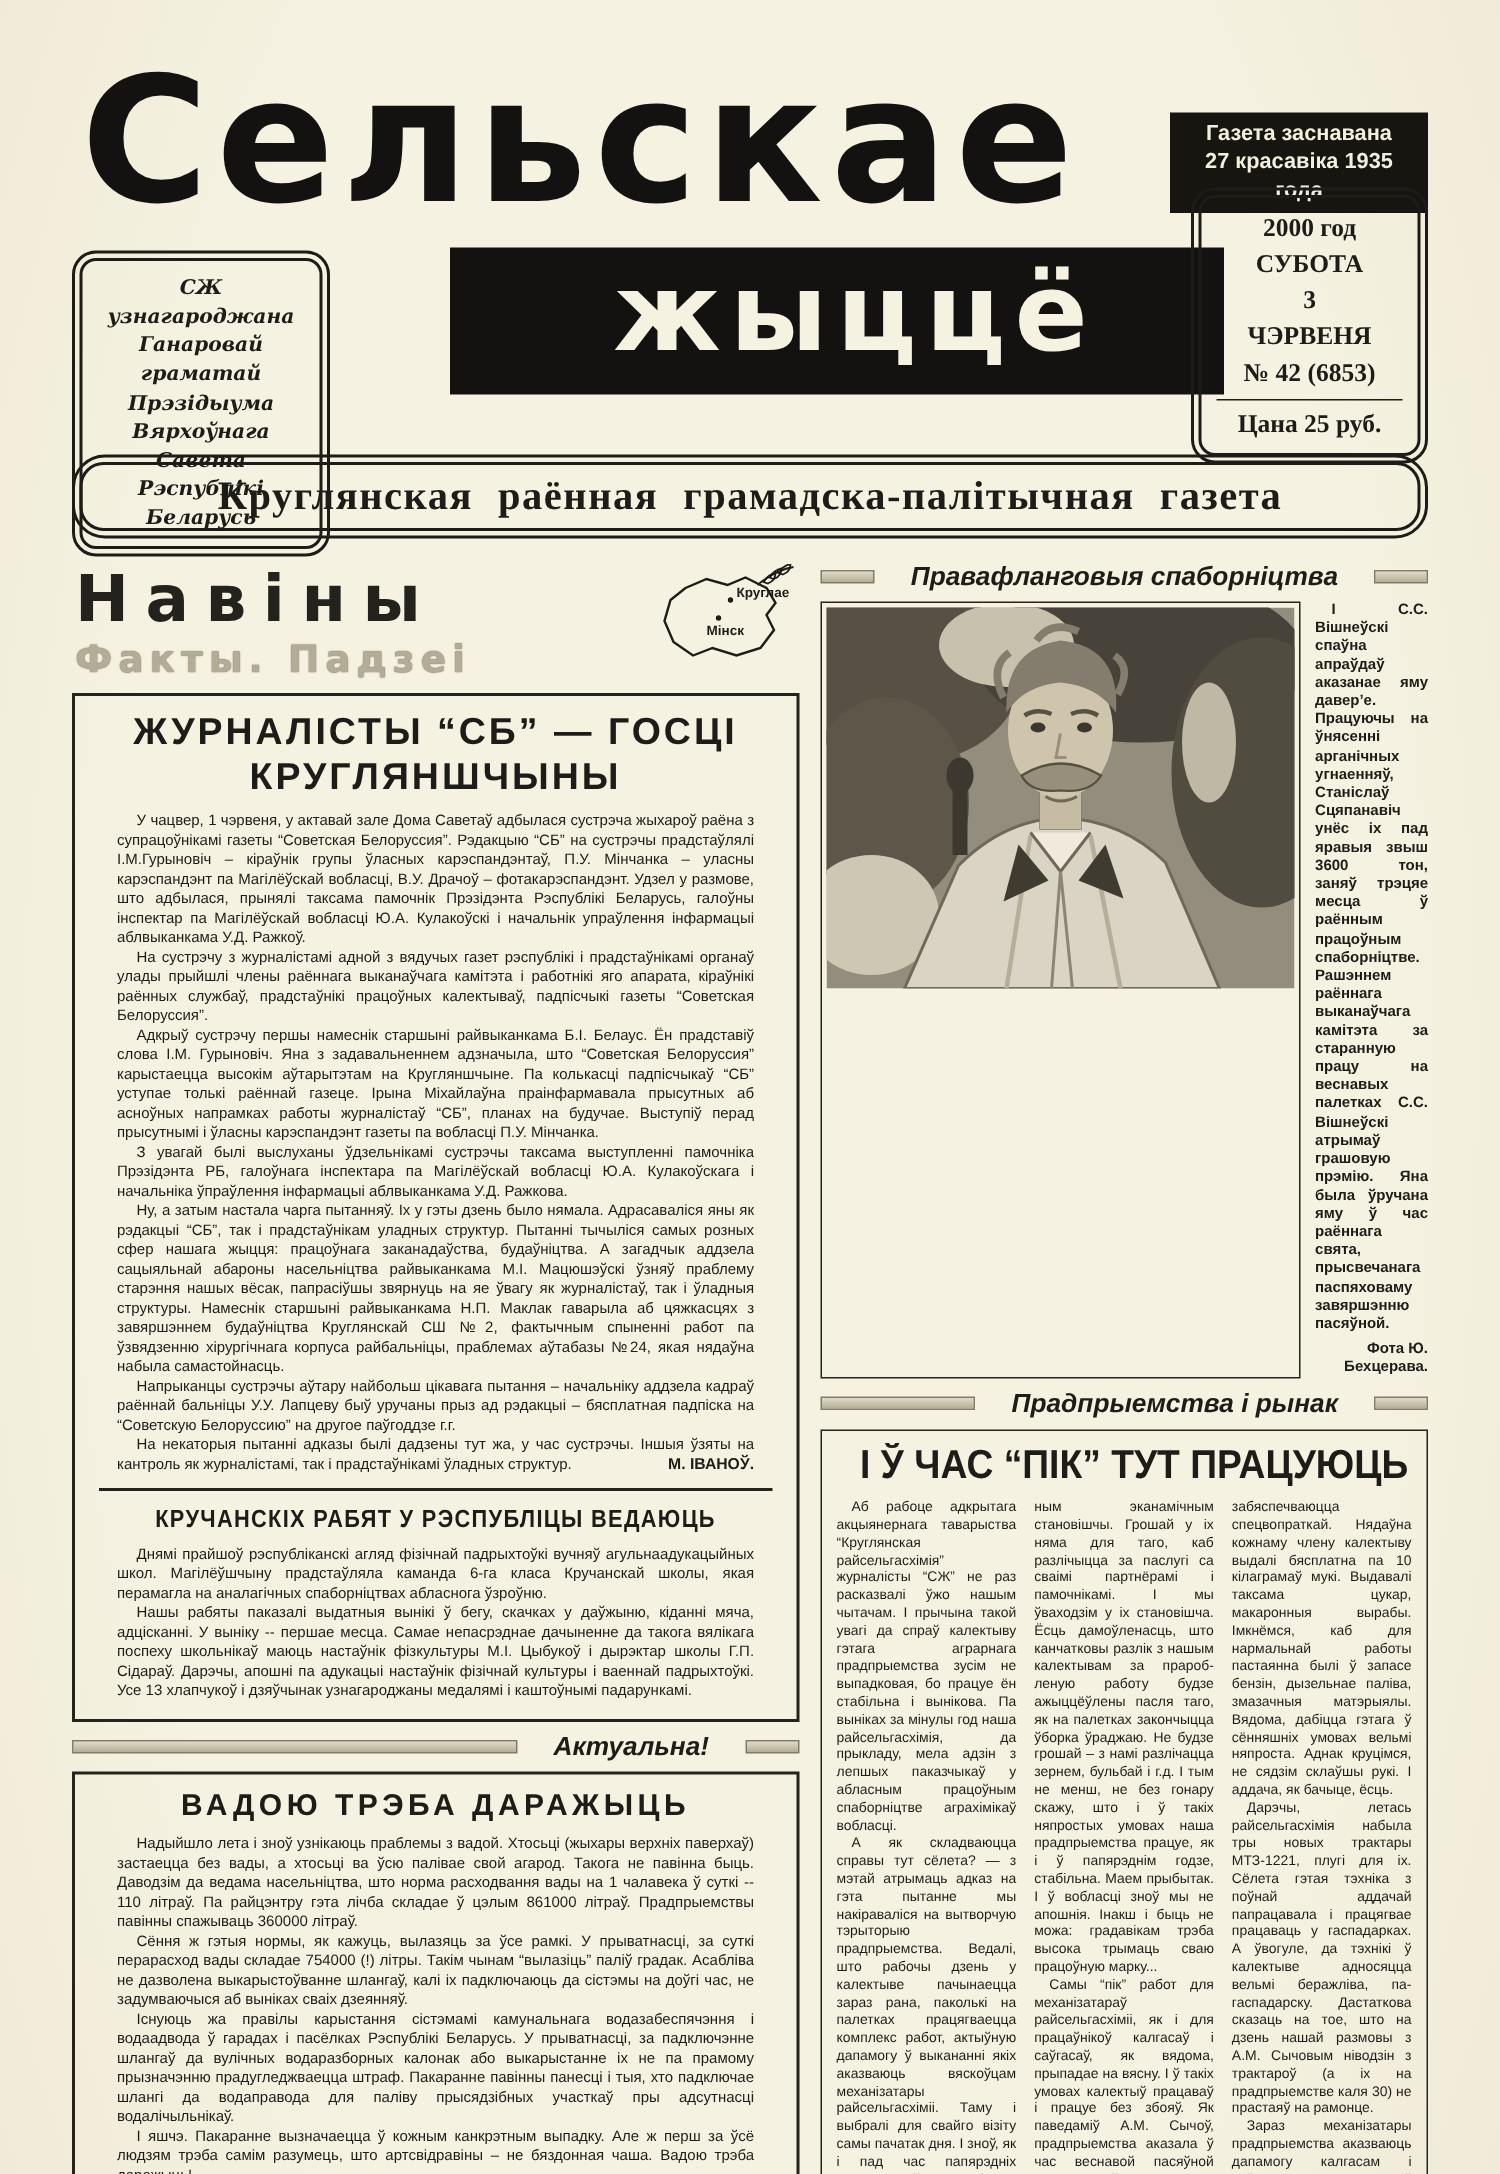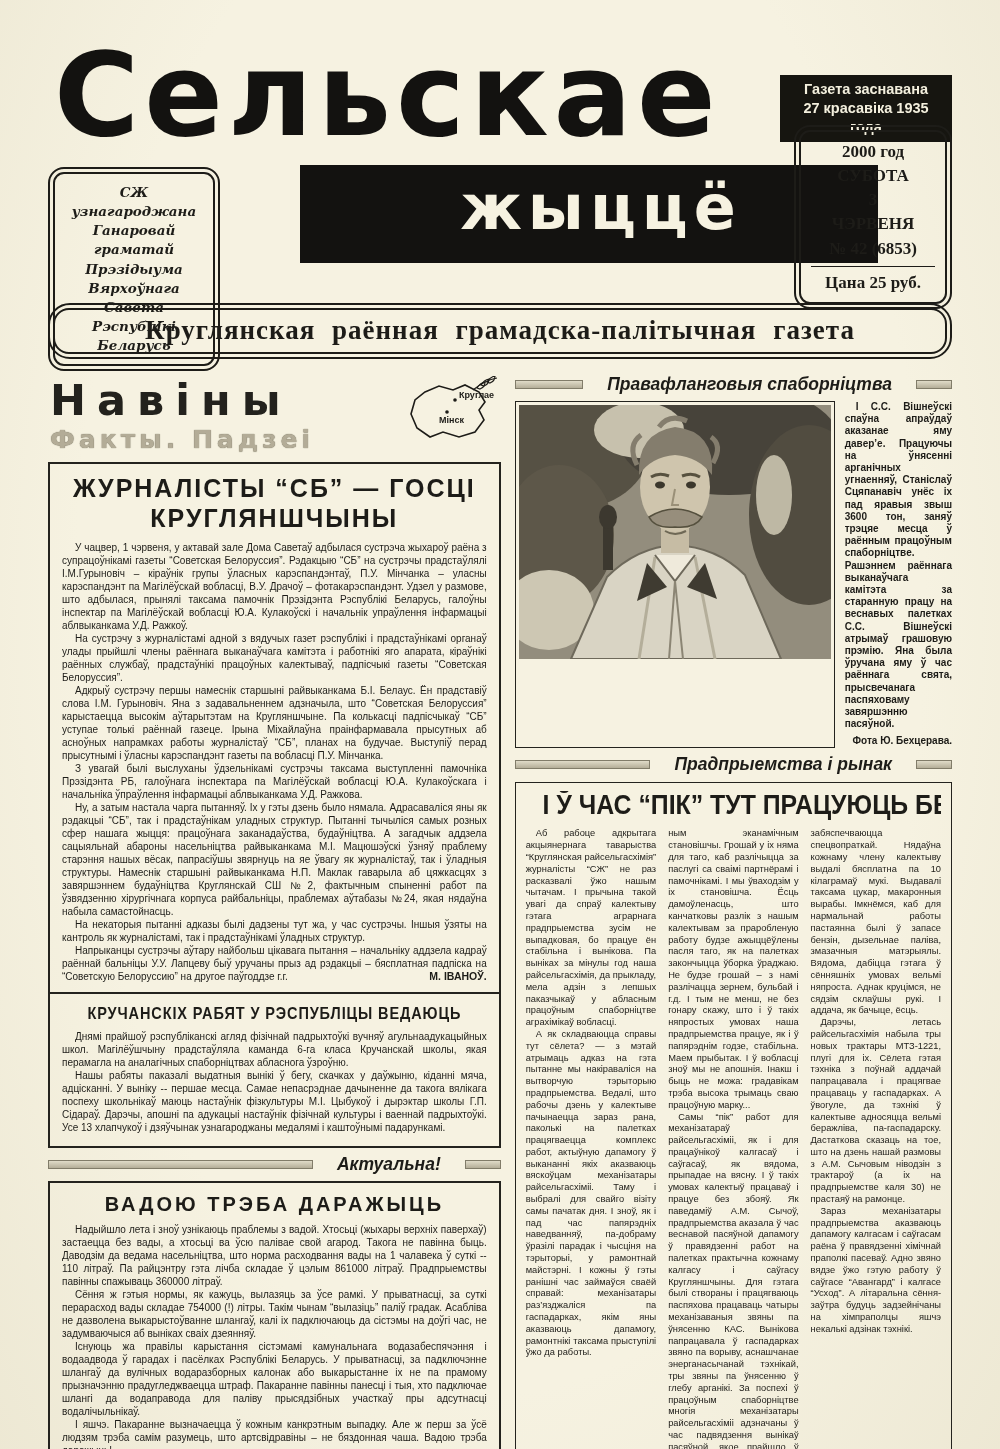--- a/index.html
+++ b/index.html
@@ -11,24 +11,24 @@
     padding:55px 48px 20px;
   }
   
   .masthead { position:relative; height:232px; }
   .mh-title1 {
     position:absolute; left:6px; top:-18px;
     font-family:"DejaVu Sans", sans-serif; font-weight:bold;
     font-size:116px; letter-spacing:5px; line-height:1; color:#131210;
   }
   .mh-title2-box {
-    position:absolute; left:252px; top:110px; width:578px; height:98px;
+    position:absolute; left:252px; top:110px; width:516px; height:98px;
     background:#131210; color:#f6f2e1; text-align:center;
     font-family:"DejaVu Sans", sans-serif; font-weight:bold;
-    font-size:62px; line-height:86px; letter-spacing:6px;
+    font-size:72px; line-height:86px; letter-spacing:6px;
     overflow:hidden;
     padding-left:24px;
   }
   .dbl-outer { border:2px solid #1d1c18; border-radius:16px; padding:3px; background:transparent; }
   .dbl-inner { border:2px solid #1d1c18; border-radius:11px; }
   .mh-award { position:absolute; left:0; top:112px; width:172px; }
   .mh-award .dbl-inner {
     padding:9px 6px; text-align:center;
     font-family:"DejaVu Serif", serif; font-style:italic; font-weight:bold;
     font-size:13.5px; line-height:1.42;
@@ -62,21 +62,21 @@
   .news-title {
     font-family:"DejaVu Sans", sans-serif; font-weight:bold;
     font-size:43px; letter-spacing:11px; line-height:1; color:#23221d;
   }
   .news-sub {
     font-family:"DejaVu Sans", sans-serif; font-weight:bold;
     font-size:25px; letter-spacing:4px; line-height:1.1; margin-top:4px;
     color:#b3ac97; text-shadow:0 0 1px #56523f;
   }
   
-  .nbox { border:2px solid #24231e; padding:10px 12px 12px; background:transparent; }
+  .nbox { border:2px solid #24231e; padding:10px 28px 12px; background:transparent; }
   .sep { border:none; border-top:2px solid #24231e; margin:10px -12px; }
   .body-p { margin:0; font-size:10px; line-height:13px; text-align:justify; text-indent:13px; }
   .sb-head {
     margin:0 0 8px; text-align:center; font-weight:800;
     font-size:25px; line-height:1.18; letter-spacing:2px;
   }
   .school-head-wrap { overflow:hidden; margin:4px 0 7px; }
   .school-head {
     text-align:center; font-weight:800; font-size:16.5px; white-space:nowrap;
     transform:scaleX(.88); transform-origin:center; letter-spacing:1px;
@@ -178,22 +178,22 @@
         </svg>
       </div>
 
       <div class="nbox">
         <h2 class="sb-head">ЖУРНАЛІСТЫ “СБ” — ГОСЦІ КРУГЛЯНШЧЫНЫ</h2>
         <p class="body-p">У чацвер, 1 чэрвеня, у актавай зале Дома Саветаў адбылася сустрэча жыхароў раёна з супрацоўнікамі газеты “Советская Белоруссия”. Рэдакцыю “СБ” на сустрэчы прадстаўлялі І.М.Гурыновіч – кіраўнік групы ўласных карэспандэнтаў, П.У. Мінчанка – уласны карэспандэнт па Магілёўскай вобласці, В.У. Драчоў – фотакарэспандэнт. Удзел у размове, што адбылася, прынялі таксама памочнік Прэзідэнта Рэспублікі Беларусь, галоўны інспектар па Магілёўскай вобласці Ю.А. Кулакоўскі і начальнік упраўлення інфармацыі аблвыканкама У.Д. Ражкоў.</p>
         <p class="body-p">На сустрэчу з журналістамі адной з вядучых газет рэспублікі і прадстаўнікамі органаў улады прыйшлі члены раённага выканаўчага камітэта і работнікі яго апарата, кіраўнікі раённых службаў, прадстаўнікі працоўных калектываў, падпісчыкі газеты “Советская Белоруссия”.</p>
         <p class="body-p">Адкрыў сустрэчу першы намеснік старшыні райвыканкама Б.І. Белаус. Ён прадставіў слова І.М. Гурыновіч. Яна з задавальненнем адзначыла, што “Советская Белоруссия” карыстаецца высокім аўтарытэтам на Кругляншчыне. Па колькасці падпісчыкаў “СБ” уступае толькі раённай газеце. Ірына Міхайлаўна праінфармавала прысутных аб асноўных напрамках работы журналістаў “СБ”, планах на будучае. Выступіў перад прысутнымі і ўласны карэспандэнт газеты па вобласці П.У. Мінчанка.</p>
         <p class="body-p">З увагай былі выслуханы ўдзельнікамі сустрэчы таксама выступленні памочніка Прэзідэнта РБ, галоўнага інспектара па Магілёўскай вобласці Ю.А. Кулакоўскага і начальніка ўпраўлення інфармацыі аблвыканкама У.Д. Ражкова.</p>
         <p class="body-p">Ну, а затым настала чарга пытанняў. Іх у гэты дзень было нямала. Адрасаваліся яны як рэдакцыі “СБ”, так і прадстаўнікам уладных структур. Пытанні тычыліся самых розных сфер нашага жыцця: працоўнага заканадаўства, будаўніцтва. А загадчык аддзела сацыяльнай абароны насельніцтва райвыканкама М.І. Мацюшэўскі ўзняў праблему старэння нашых вёсак, папрасіўшы звярнуць на яе ўвагу як журналістаў, так і ўладныя структуры. Намеснік старшыні райвыканкама Н.П. Маклак гаварыла аб цяжкасцях з завяршэннем будаўніцтва Круглянскай СШ №2, фактычным спыненні работ па ўзвядзенню хірургічнага корпуса райбальніцы, праблемах аўтабазы №24, якая нядаўна набыла самастойнасць.</p>
+        <p class="body-p">Напрыканцы сустрэчы аўтару найбольш цікавага пытання – начальніку аддзела кадраў раённай бальніцы У.У. Лапцеву быў уручаны прыз ад рэдакцыі – бясплатная падпіска на “Советскую Белоруссию” на другое паўгоддзе г.г.</p>
         <p class="body-p">На некаторыя пытанні адказы былі дадзены тут жа, у час сустрэчы. Іншыя ўзяты на кантроль як журналістамі, так і прадстаўнікамі ўладных структур.</p>
-        <p class="body-p">Напрыканцы сустрэчы аўтару найбольш цікавага пытання – начальніку аддзела кадраў раённай бальніцы У.У. Лапцеву быў уручаны прыз ад рэдакцыі – бясплатная падпіска на “Советскую Белоруссию” на другое паўгоддзе г.г.</p>
         <div class="sig-overlap">М. ІВАНОЎ.</div>
 
         <hr class="sep">
 
         <div class="school-head-wrap">
           <div class="school-head">КРУЧАНСКІХ РАБЯТ У РЭСПУБЛІЦЫ ВЕДАЮЦЬ</div>
         </div>
         <p class="body-p">Днямі прайшоў рэспубліканскі агляд фізічнай падрыхтоўкі вучняў агульнаадукацыйных школ. Магілёўшчыну прадстаўляла каманда 6-га класа Кручанскай школы, якая перамагла на аналагічных спаборніцтвах абласнога ўзроўню.</p>
         <p class="body-p">Нашы рабяты паказалі выдатныя вынікі ў бегу, скачках у даўжыню, кіданні мяча, адцісканні. У выніку -- першае месца. Самае непасрэднае дачыненне да такога вялікага поспеху школьнікаў маюць настаўнік фізкультуры М.І. Цыбукоў і дырэктар школы Г.П. Сідараў. Дарэчы, апошні па адукацыі настаўнік фізічнай культуры і ваеннай падрыхтоўкі. Усе 13 хлапчукоў і дзяўчынак узнагароджаны медалямі і каштоўнымі падарункамі.</p>
       </div>

